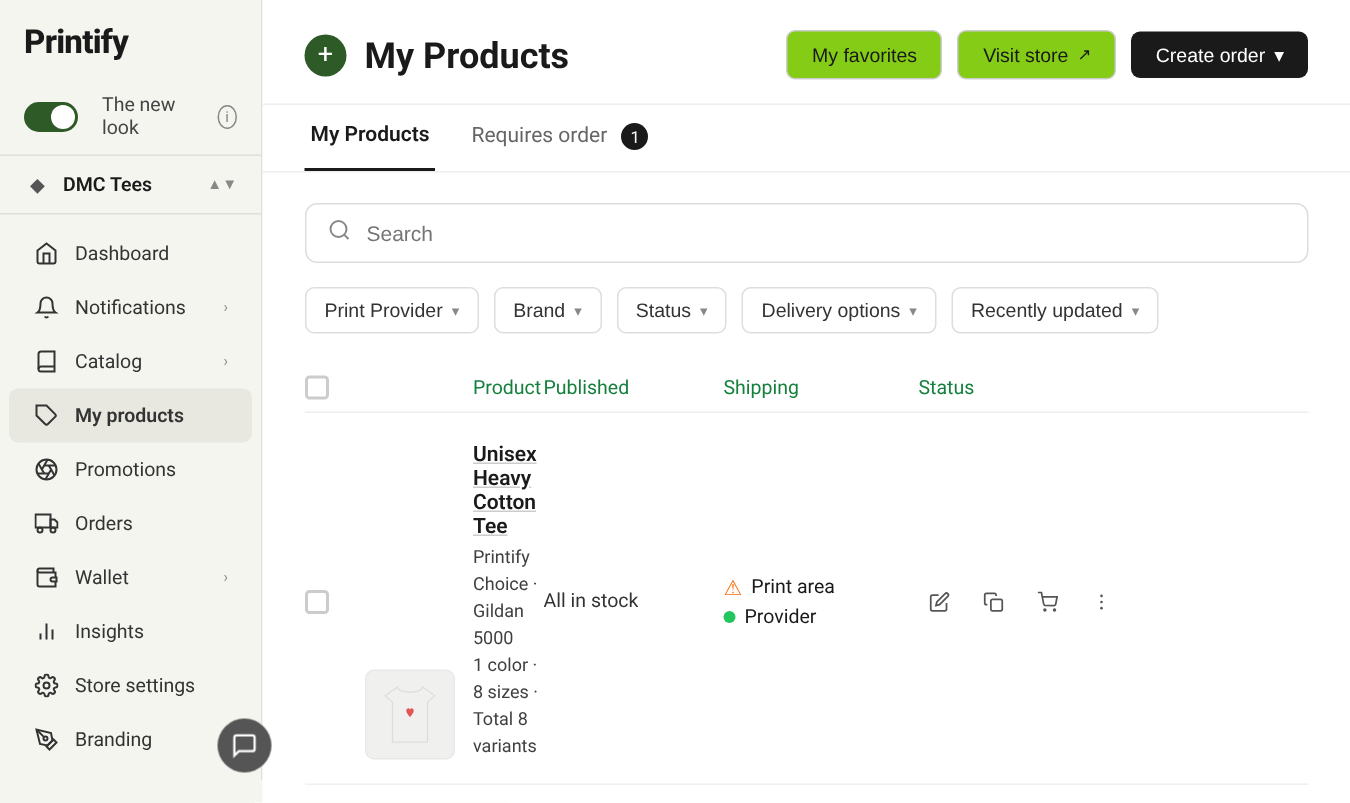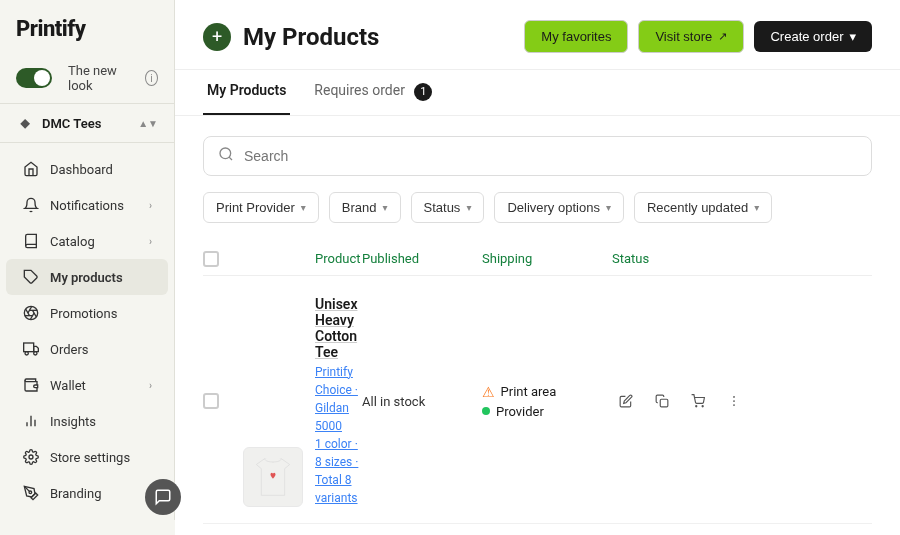--- a/index.html
+++ b/index.html
@@ -60,21 +60,21 @@
     .table-header { display: grid; grid-template-columns: 40px 1fr 120px 130px 180px 80px; align-items: center; padding: 8px 0; border-bottom: 1px solid #eee; margin-bottom: 4px; }
     .th { font-size: 13px; font-weight: 400; color: #15803d; }
 
     .product-row { display: grid; grid-template-columns: 40px 1fr 120px 130px 180px 80px; align-items: center; padding: 16px 0; border-bottom: 1px solid #f0f0f0; }
 
     .product-info { display: flex; align-items: flex-end; gap: 12px; }
     .product-img { width: 60px; height: 60px; border-radius: 6px; background: #f0f0ee; border: 1px solid #e8e8e8; display: flex; align-items: center; justify-content: center; overflow: hidden; flex-shrink: 0; }
     .product-img svg { width: 50px; height: 50px; }
     .product-details { flex: 1; }
     .product-name { font-size: 14px; font-weight: 600; color: #1a1a1a; margin-bottom: 3px; text-decoration: underline; text-decoration-color: #ccc; cursor: pointer; }
-    .product-meta { font-size: 12px; color: #3b82f6; line-height: 1.5; text-decoration: underline; }
+    .product-meta { font-size: 12px; color: #404040; line-height: 1.5; }
 
     .inventory-badge { font-size: 13px; color: #333; }
     .shipping-info { font-size: 13px; color: #333; line-height: 1.5; }
 
     .status-col { display: flex; flex-direction: column; gap: 4px; }
     .status-item { display: flex; align-items: center; gap: 6px; font-size: 13px; }
     .dot { width: 8px; height: 8px; border-radius: 50%; flex-shrink: 0; }
     .dot-green { background: #22c55e; }
     .warning-icon { color: #f97316; font-size: 14px; }
 

